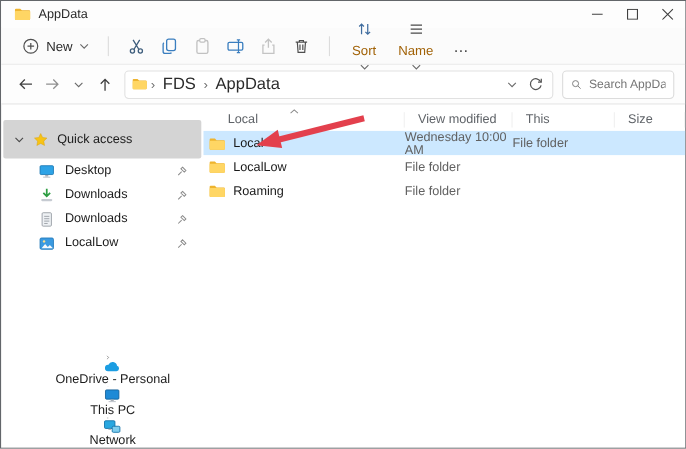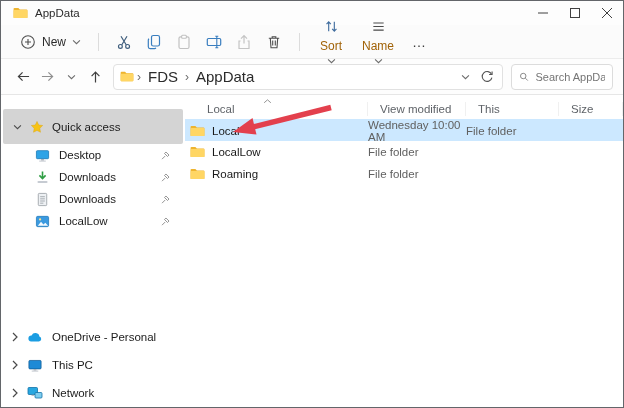--- a/index.html
+++ b/index.html
@@ -30,21 +30,21 @@
   .search-box{width:102px;height:26px;border:1px solid #dcdcdc;border-radius:4px;display:flex;align-items:center;padding:0 7px;gap:6px;background:#fff;}
   .search-box span{font-size:11px;color:#757575;white-space:nowrap;overflow:hidden;}
   
   .body{display:flex;height:312px;}
   .sidebar{width:184px;padding-top:14px;position:relative;flex-shrink:0;}
   .sb-row{display:flex;align-items:center;height:35px;padding-left:10px;font-size:11.5px;color:#1b1b1b;}
   .sb-row.selected{background:#d4d4d4;margin:0 2px;border-radius:2px;}
   .sb-child{display:flex;align-items:center;height:22px;padding-left:34px;font-size:11.5px;color:#1b1b1b;}
   .sb-child .label{margin-left:9px;}
   .sb-pin{margin-left:auto;margin-right:14px;display:flex;}
-  .sb-loc{display:flex;align-items:center;height:28px;padding-left:10px;font-size:11.5px;color:#1b1b1b;}
+  .sb-loc{display:flex;align-items:center;height:28px;padding-left:10px;font-size:11.5px;color:#1b1b1b;flex-direction:column;}
   .sb-loc .label{margin-left:9px;}
   .sb-loc .ico{margin-left:8px;display:flex;}
   .sb-spacer{height:91px;}
   .qa-label{margin-left:8px;}
   .qa-star{margin-left:8px;display:flex;}
   
   .content{flex:1;position:relative;padding-top:4px;}
   .grid-row{display:grid;grid-template-columns:183px 98px 93px 64px;align-items:center;}
   .col-head{height:20px;font-size:11.5px;color:#5f6368;position:relative;}
   .col-head .cell{padding-left:12px;border-right:1px solid #f0f0f0;height:14px;display:flex;align-items:center;}

